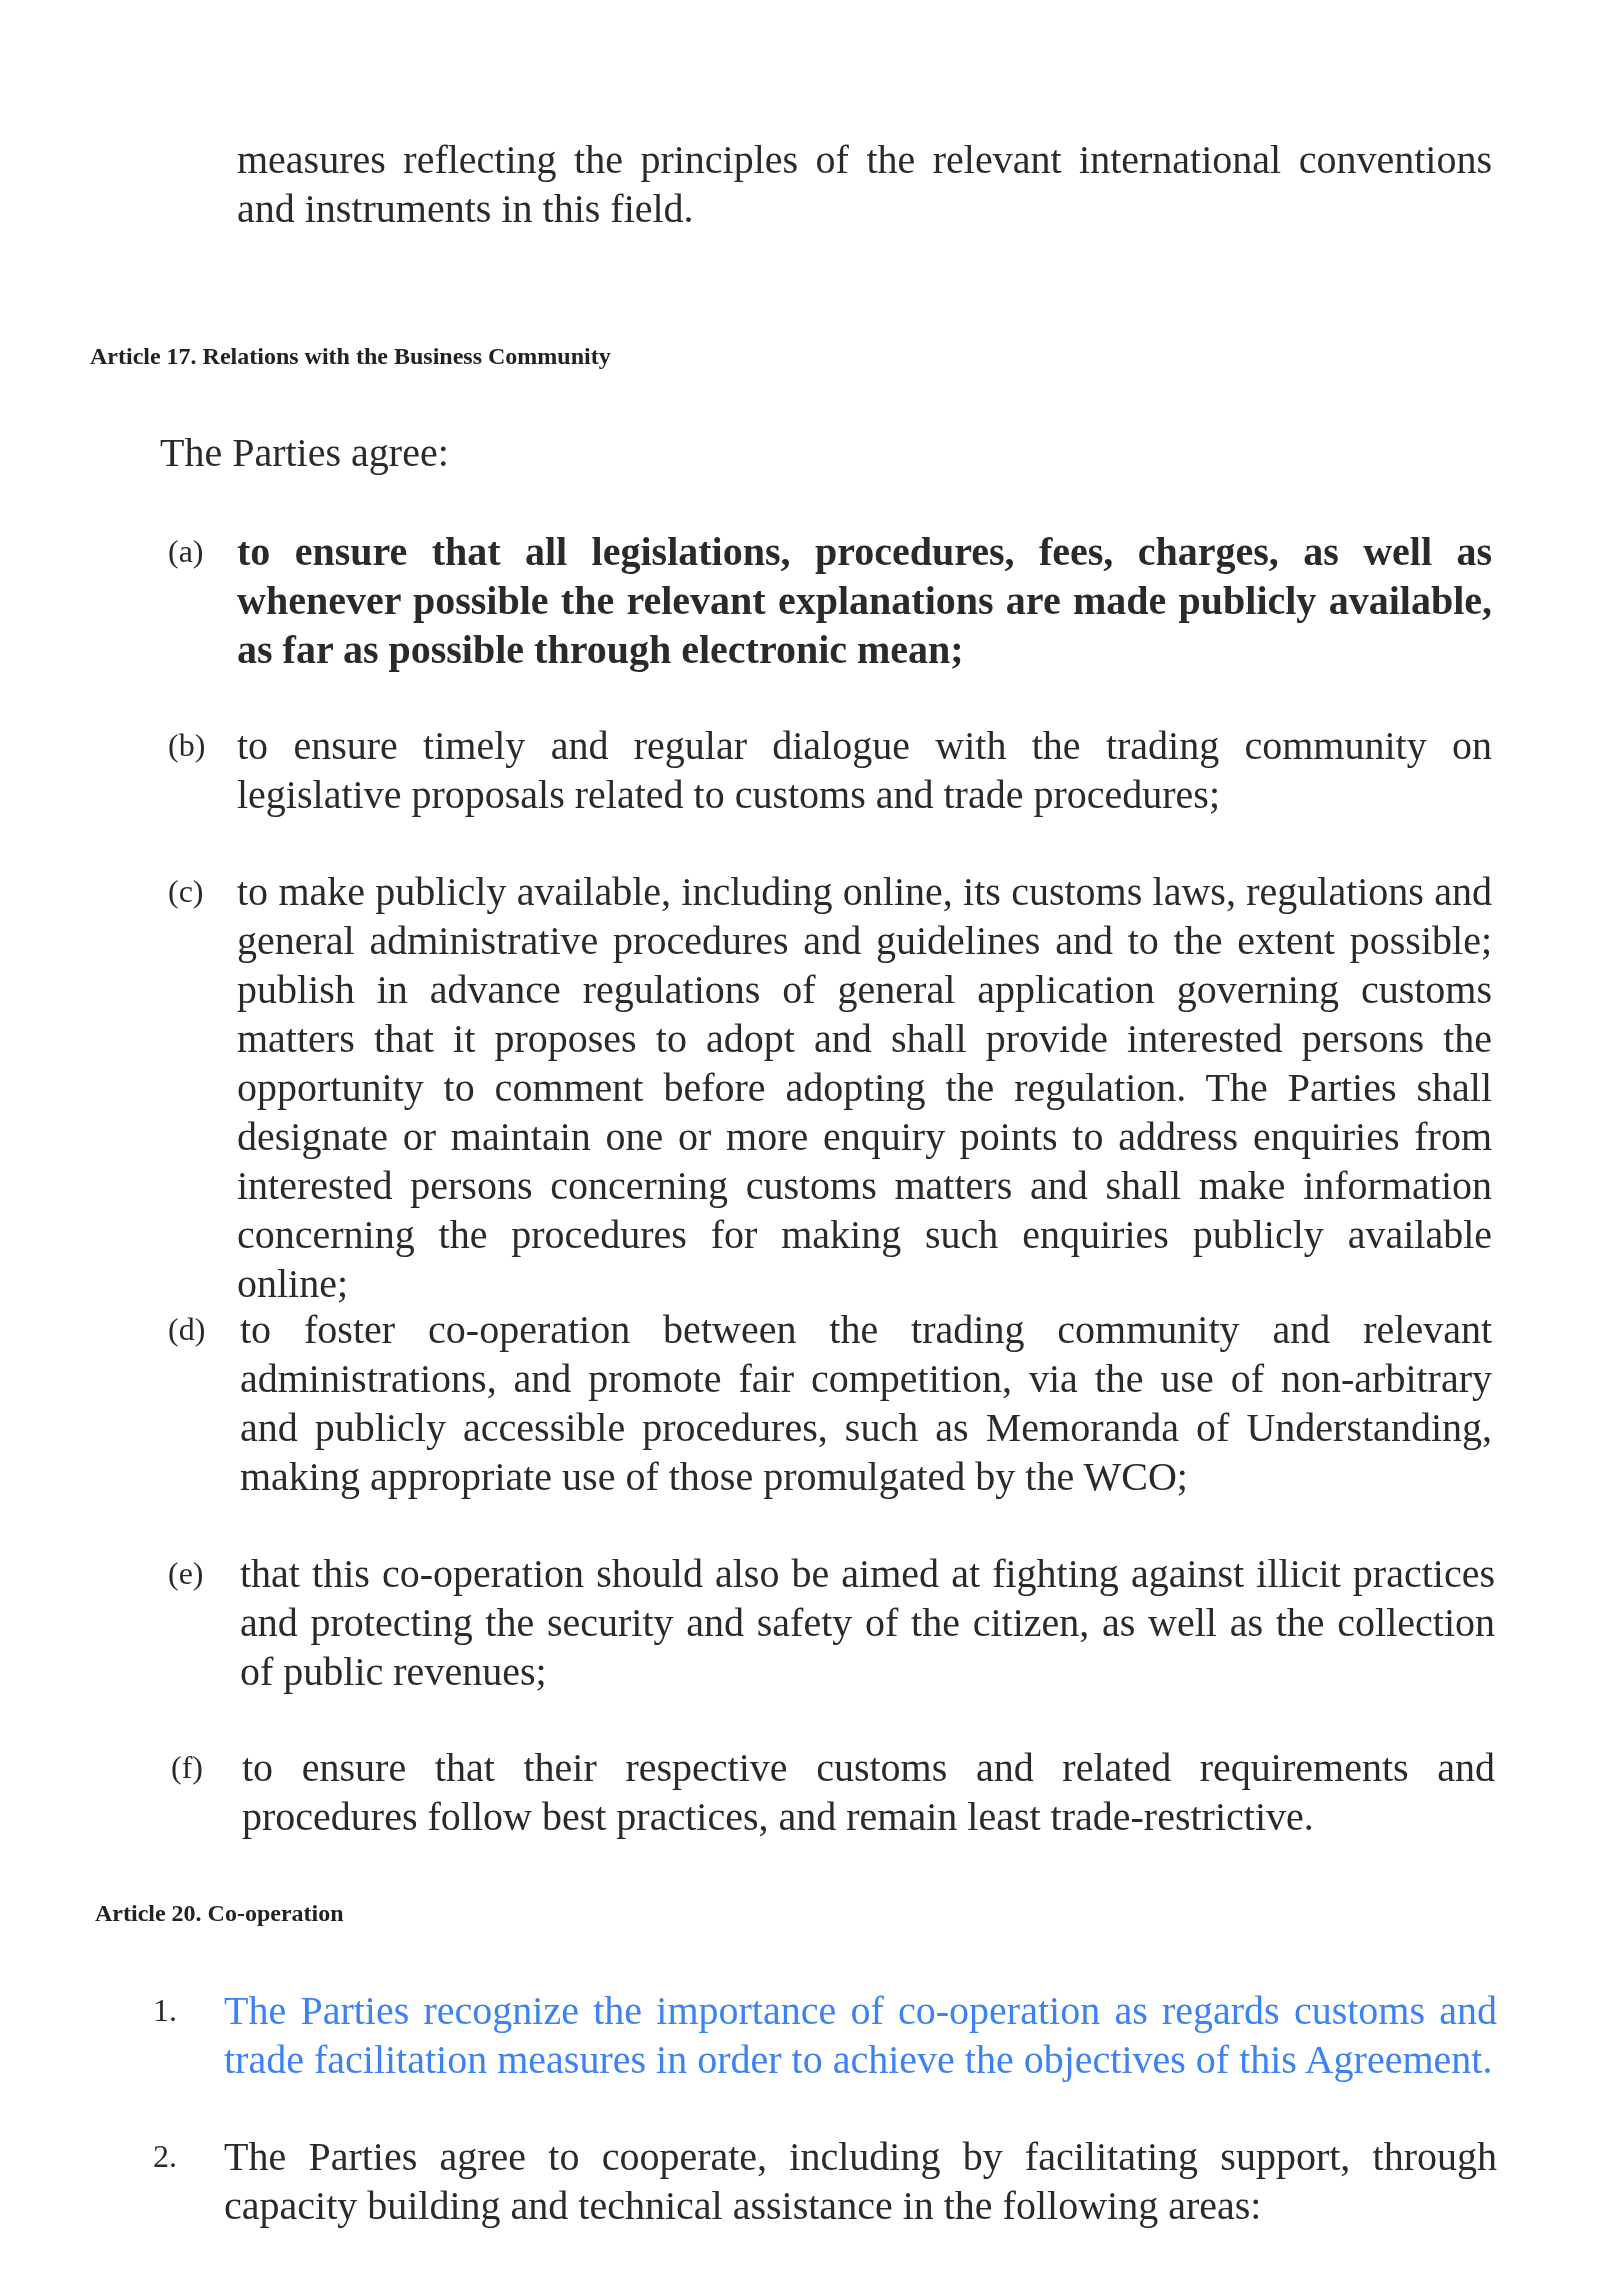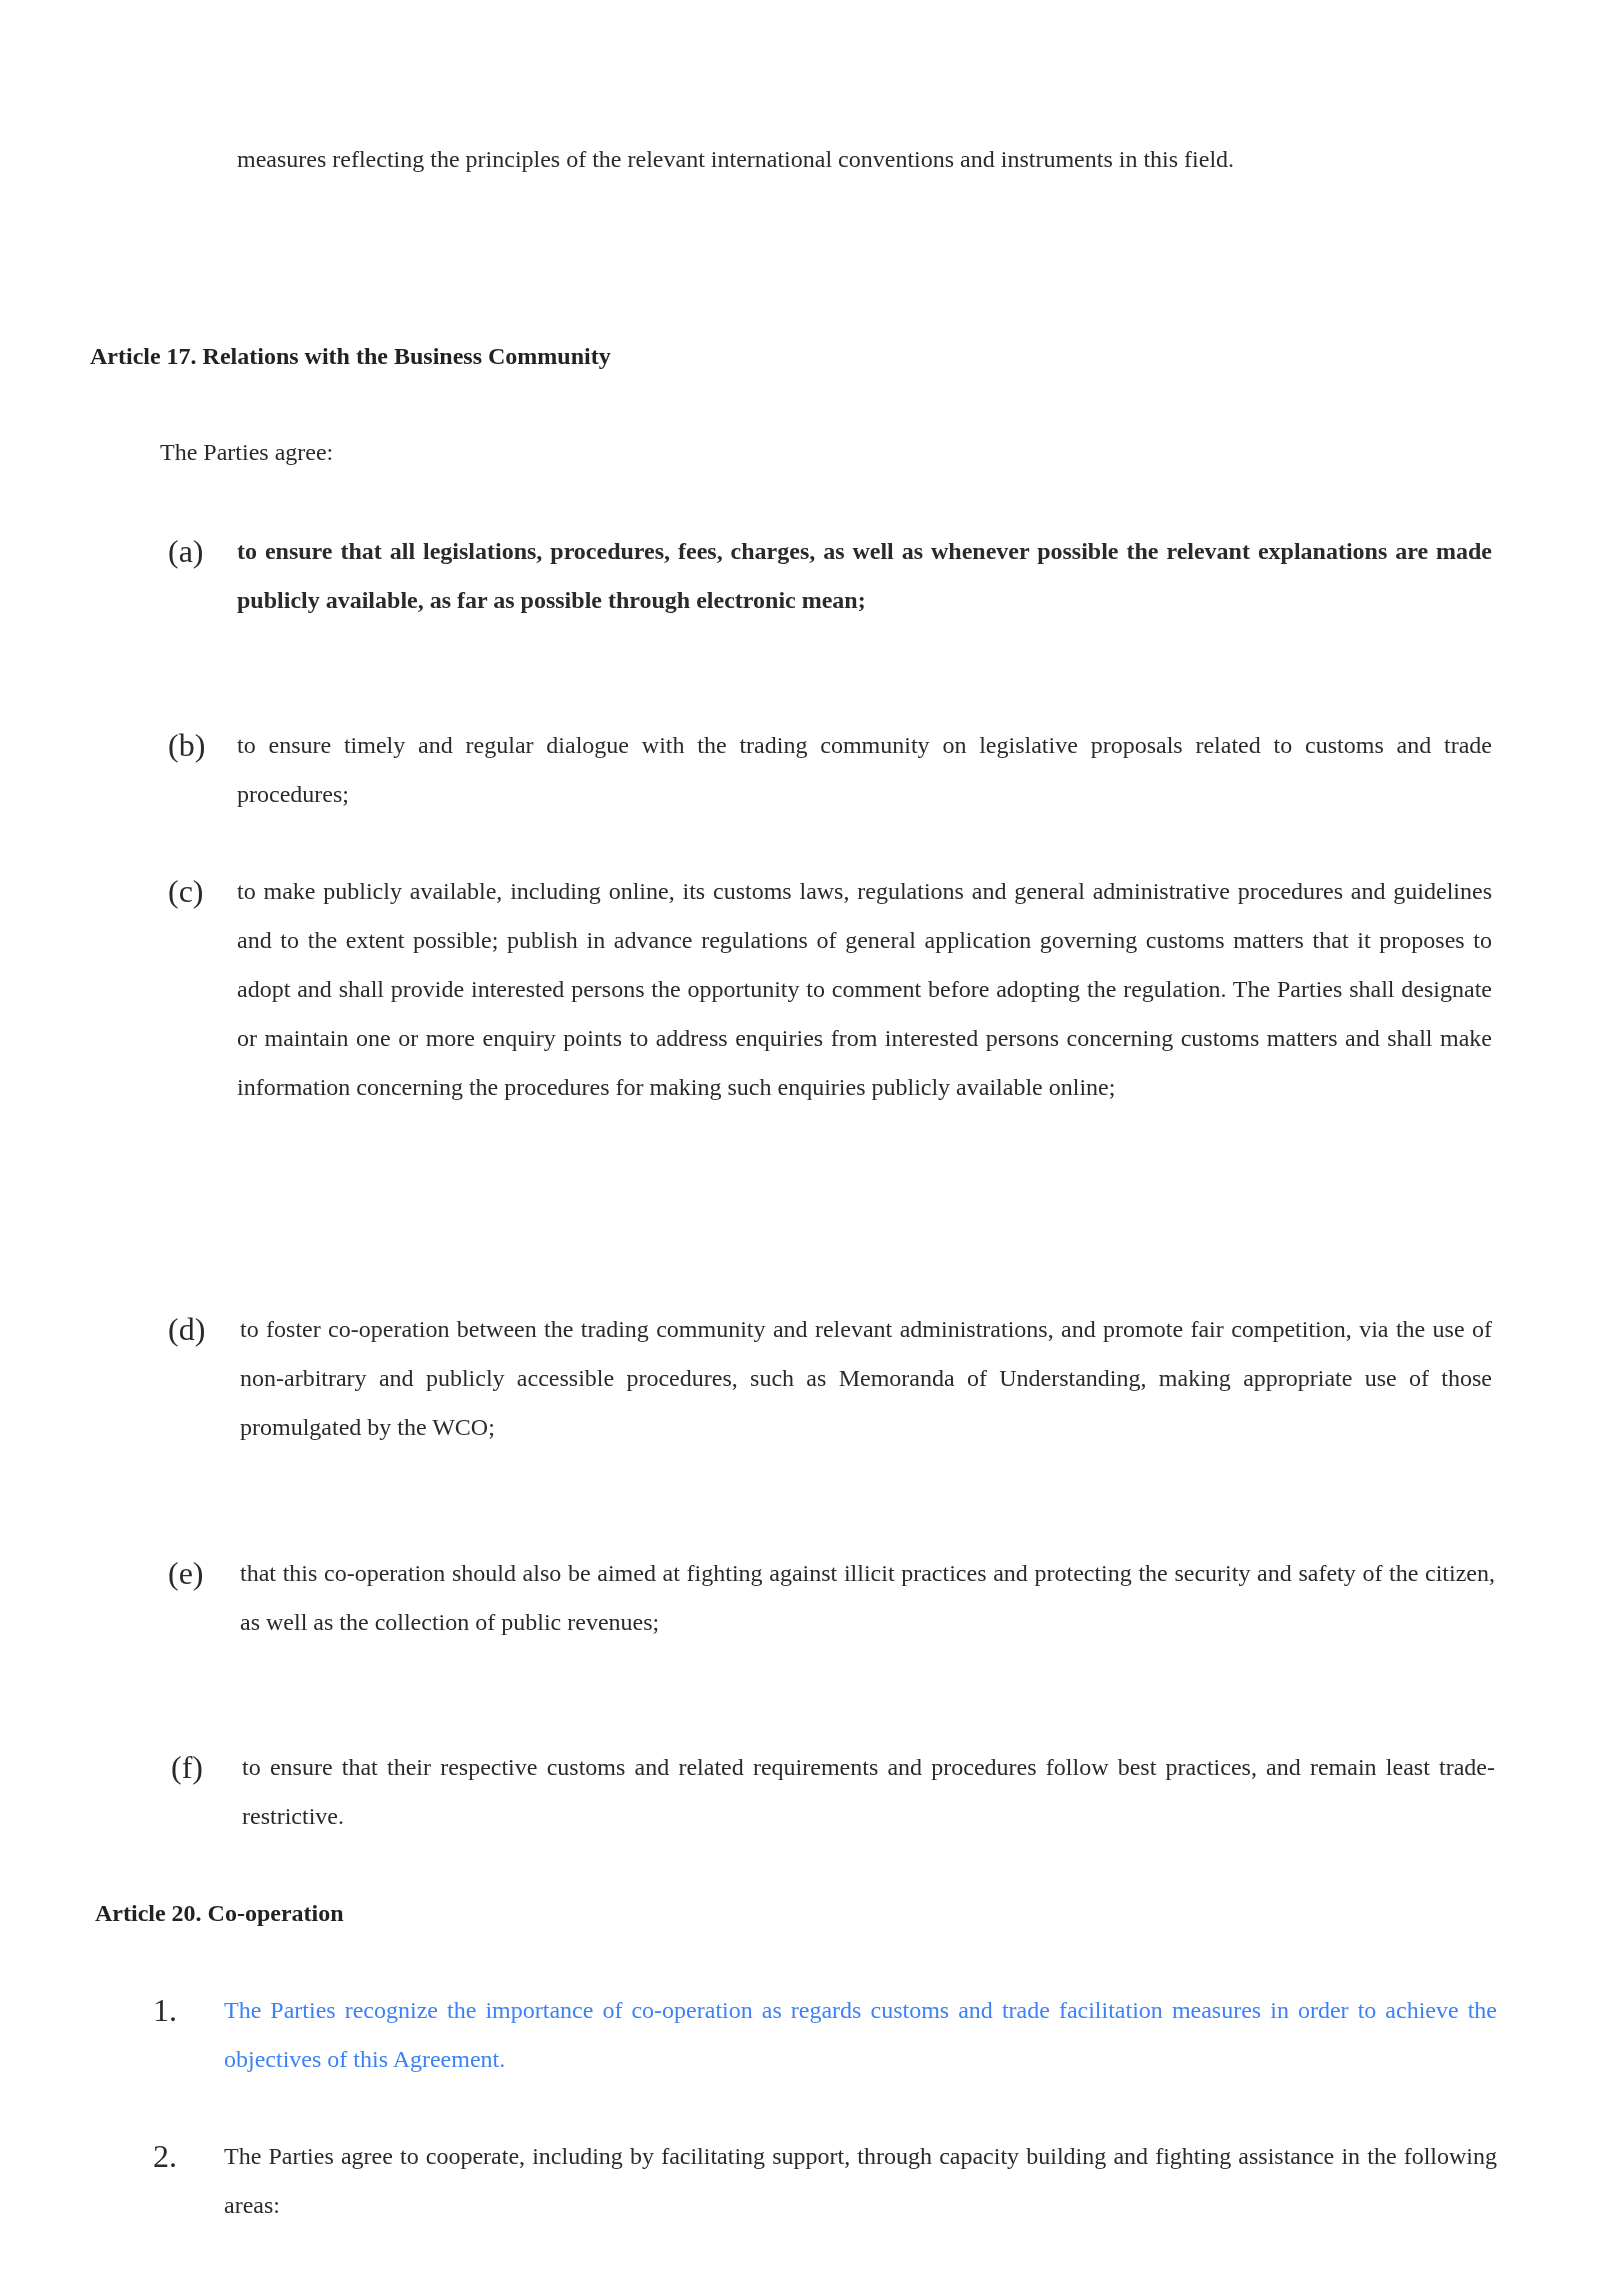--- a/index.html
+++ b/index.html
@@ -5,21 +5,21 @@
   html, body { margin: 0; padding: 0; background: #ffffff; }
   body {
     width: 1604px;
     height: 2295px;
     position: relative;
     overflow: hidden;
     font-family: "Liberation Serif", "DejaVu Serif", serif;
     color: #2a2a2a;
   }
   .page { position: absolute; left: 0; top: 0; width: 1604px; height: 2295px; }
-  .block { position: absolute; font-size: 24px; line-height: 49px; }
+  .block { position: absolute; font-size: 40px; line-height: 49px; }
   .justify { text-align: justify; text-align-last: left; }
   .heading { position: absolute; font-size: 24px; font-weight: bold; line-height: 49px; color: #222; }
   .label { position: absolute; font-size: 32px; line-height: 49px; }
   .green { color: #3b82f6; }
 </style>
 </head>
 <body>
 
 <div class="page">
 
@@ -46,16 +46,16 @@
 
   <div class="label" style="left:171px; top:1743px;">(f)</div>
   <div class="block justify" style="left:242px; top:1743px; width:1253px;">to ensure that their respective customs and related requirements and procedures follow best practices, and remain least trade-restrictive.</div>
 
   <div class="heading" style="left:95px; top:1889px;">Article 20. Co-operation</div>
 
   <div class="label" style="left:153px; top:1986px;">1.</div>
   <div class="block justify green" style="left:224px; top:1986px; width:1273px;">The Parties recognize the importance of co-operation as regards customs and trade facilitation measures in order to achieve the objectives of this Agreement.</div>
 
   <div class="label" style="left:153px; top:2132px;">2.</div>
-  <div class="block justify" style="left:224px; top:2132px; width:1273px;">The Parties agree to cooperate, including by facilitating support, through capacity building and fighting assistance in the following areas:</div>
+  <div class="block justify" style="left:224px; top:2132px; width:1273px;">The Parties agree to cooperate, including by facilitating support, through capacity building and technical assistance in the following areas:</div>
 
 </div>
 
 
 </body></html>

